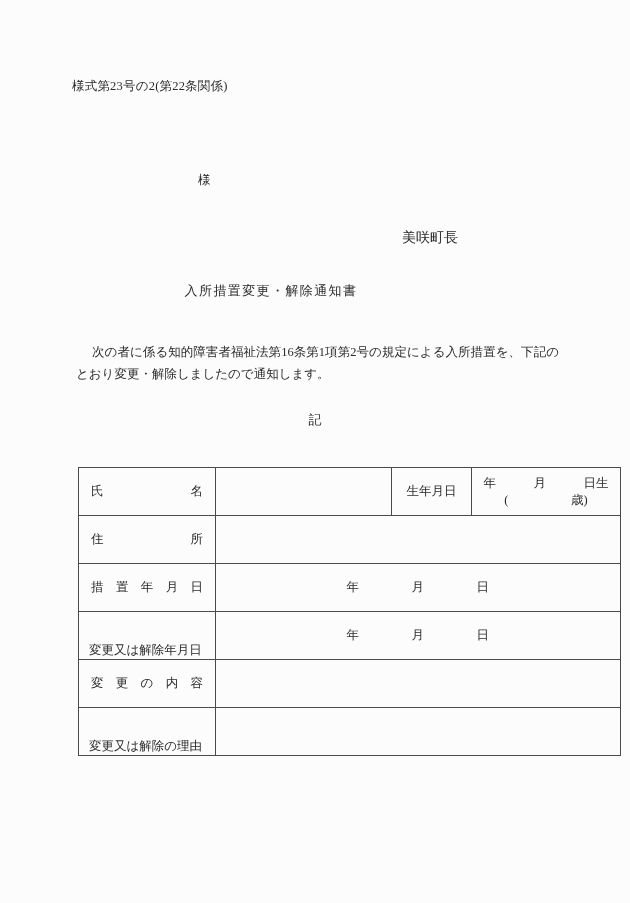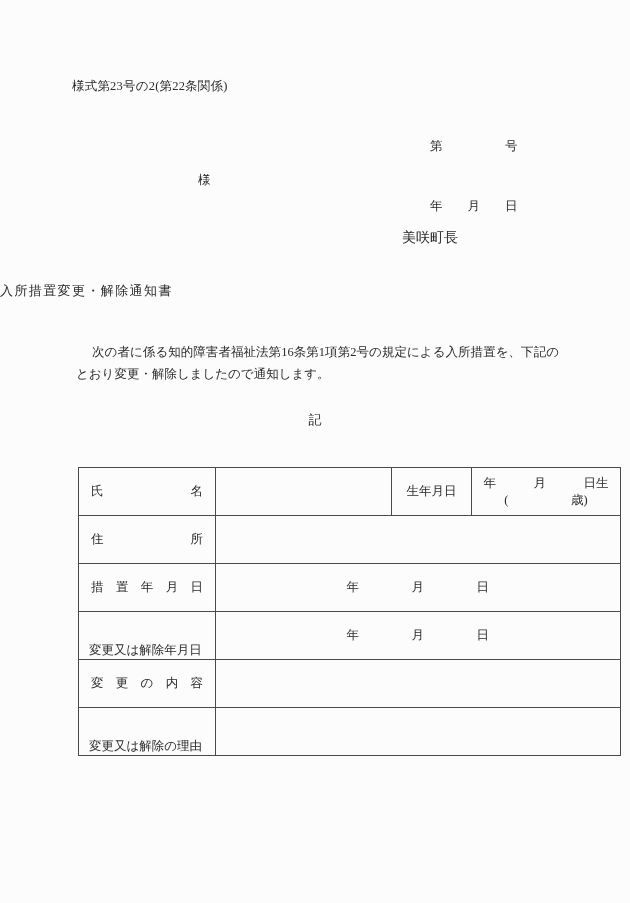--- a/index.html
+++ b/index.html
@@ -59,20 +59,21 @@
     top: 229px;
     font-size: 14px;
     white-space: nowrap;
   }
 
   .doc-title {
     position: absolute;
     left: 0;
     top: 282px;
     width: 542px;
+    text-align: center;
     font-size: 13px;
     letter-spacing: 1.4px;
   }
 
   
   .body-text {
     position: absolute;
     left: 76px;
     top: 341px;
     width: 483px;
@@ -150,24 +151,20 @@
   .birth-cell .row1 { display: block; white-space: pre; }
   .birth-cell .row2 { display: block; white-space: pre; }
 </style>
 </head>
 <body>
 
 <div class="page">
 
   <div class="form-number">様式第23号の2(第22条関係)</div>
 
-  <div class="doc-meta">
-    <div>第　　　　　号</div>
-    <div>年　　月　　日</div>
-  </div>
 
   <div class="addressee">様</div>
 
   <div class="issuer">美咲町長</div>
 
   <div class="doc-title">入所措置変更・解除通知書</div>
 
   <div class="body-text">
     <span class="indent"></span><span>次の者に係る知的障害者福祉法第16条第1項第2号の規定による入所措置を、下記のとお</span><span>り変更・解除しましたので通知します。</span>
   </div>

